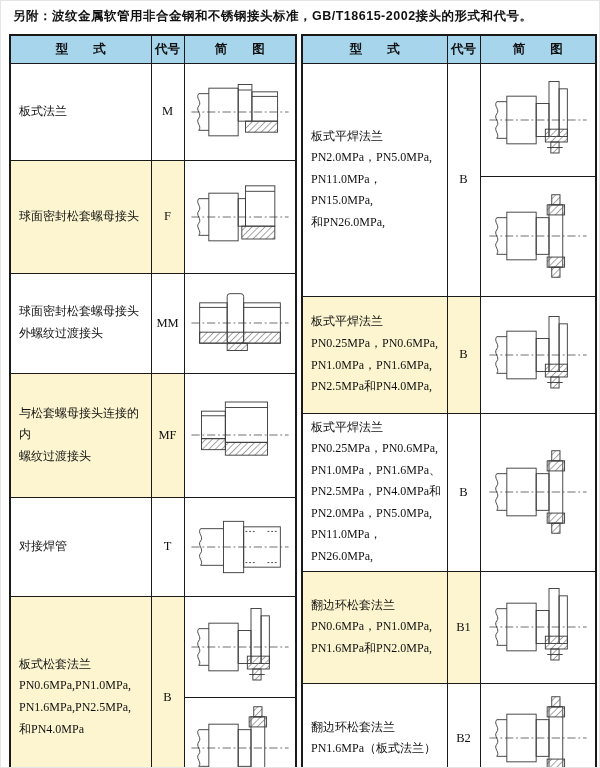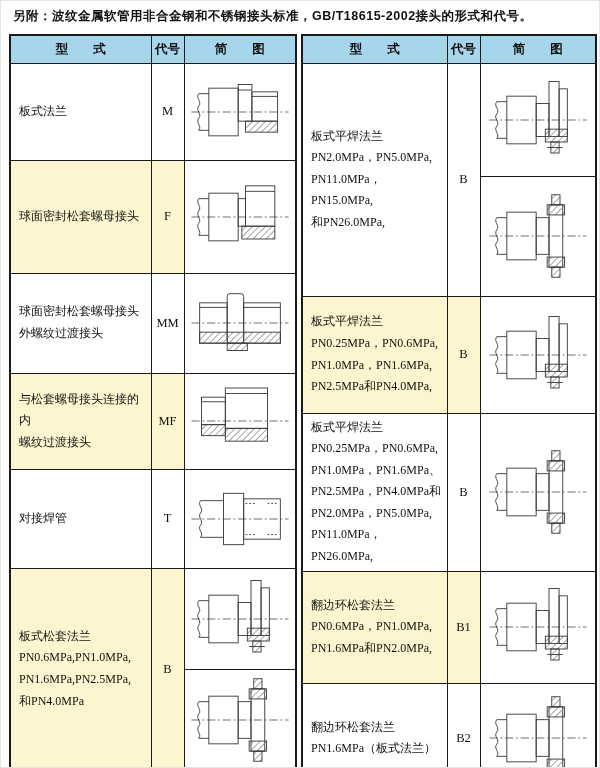--- a/index.html
+++ b/index.html
@@ -19,21 +19,21 @@
   td.dcell{padding:0;vertical-align:middle;background:#fff;}
   tr.hl td.tcell, tr.hl td.ccell{background:#fcf5cf;}
   .sub{display:flex;align-items:center;justify-content:center;}
   .sub + .sub{border-top:1px solid #1a1a1a;}
   .dwrap{display:flex;align-items:center;justify-content:center;width:100%;height:100%;}
   svg.diag{display:block;}
   
   .lt{width:286px;}
   .lt col.c-type{width:141px;} .lt col.c-code{width:33px;} .lt col.c-diag{width:112px;}
   .lt tr.r1 td{height:97px;} .lt tr.r2 td{height:113px;} .lt tr.r3 td{height:100px;}
-  .lt tr.r4 td{height:96px;} .lt tr.r5 td{height:99px;font-family:Liberation Serif, serif;}
+  .lt tr.r4 td{height:124px;} .lt tr.r5 td{height:99px;font-family:Liberation Serif, serif;}
   .lt .sub{height:100px;}
   
   .rt{width:294px;}
   .rt col.c-type{width:145px;} .rt col.c-code{width:33px;} .rt col.c-diag{width:116px;}
   .rt tr.r2 td{height:117px;} .rt tr.r3 td{height:116px;}
   .rt tr.r4 td{height:112px;} .rt tr.r5 td{height:111px;}
   .rt .sub.s1{height:112px;} .rt .sub.s2{height:119px;}
 </style>
 </head>
 <body>

